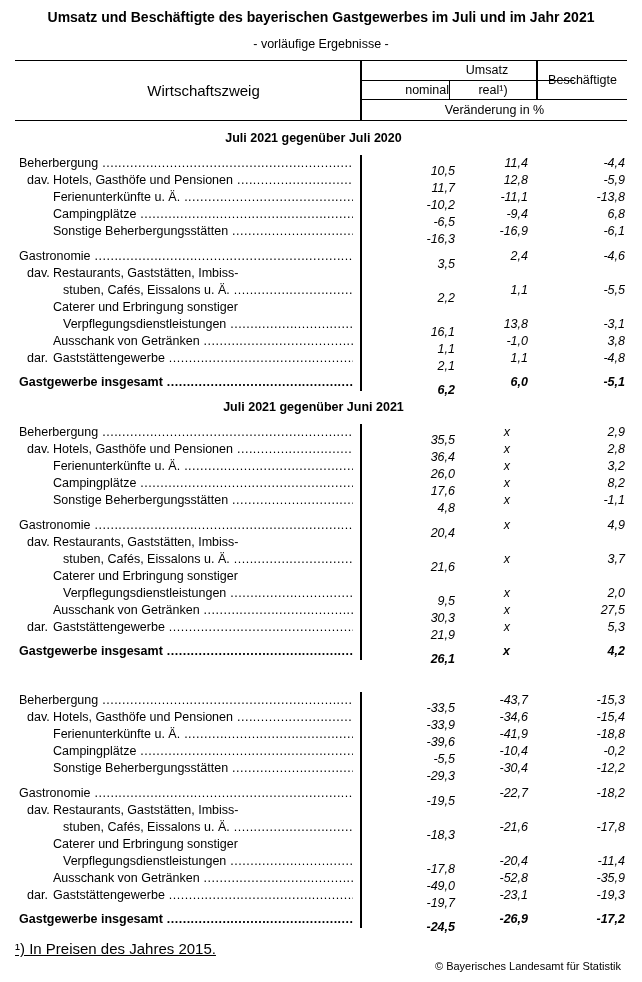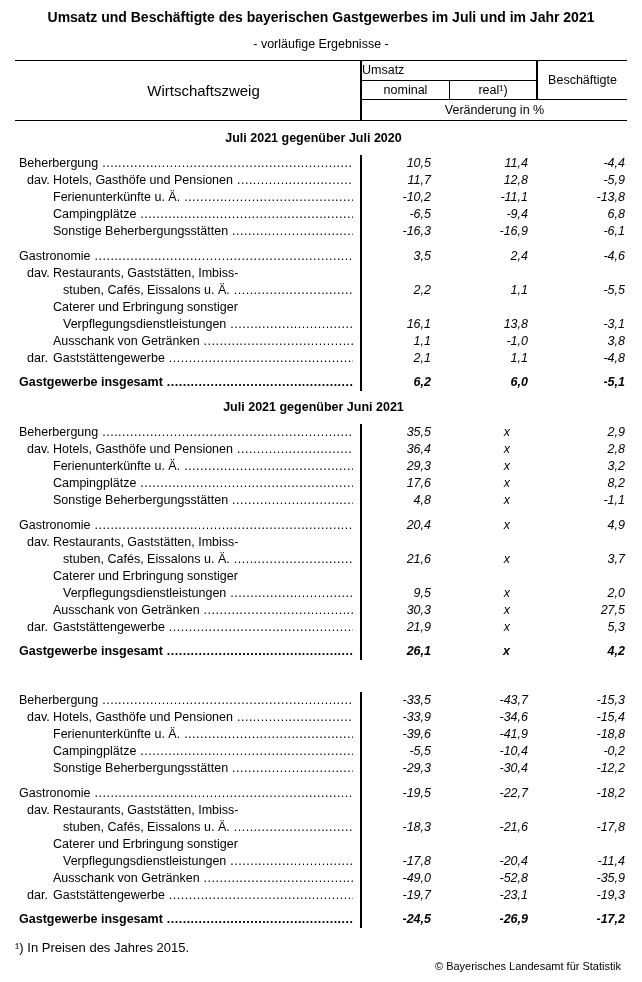--- a/index.html
+++ b/index.html
@@ -9,48 +9,48 @@
            font-weight: bold; font-size: 14px; letter-spacing: 0px; }
   .subtitle { position: absolute; top: 37px; left: 0; width: 642px; text-align: center; font-size: 12.5px; }
 
   
   .hdr { position: absolute; left: 15px; top: 60px; width: 612px; height: 59px;
          border-top: 1px solid #000; border-bottom: 1px solid #000; }
   .hdr .vmain { position: absolute; left: 345px; top: 0; width: 2px; height: 59px; background: #000; }
   .hdr .wz { position: absolute; left: 16px; top: 0; width: 345px; height: 59px; display: flex;
              align-items: center; justify-content: center; font-size: 15px; }
   .hdr .umsatz { position: absolute; left: 347px; top: 0; width: 174px; height: 19px;
-                 border-bottom: 1px solid #000; line-height: 19px; }
+                 border-bottom: 1px solid #000; text-align: center; line-height: 19px; padding-left: 38px; }
   .hdr .vbesch { position: absolute; left: 521px; top: 0; width: 2px; height: 38px; background: #000; }
   .hdr .besch { position: absolute; left: 523px; top: 0; width: 89px; height: 38px;
                 display: flex; align-items: center; justify-content: center; }
   .hdr .nominal { position: absolute; left: 347px; top: 20px; width: 87px; height: 18px;
-                  text-align: center; line-height: 18px; }
+                  text-align: right; line-height: 18px; }
   .hdr .vreal { position: absolute; left: 434px; top: 20px; width: 1px; height: 18px; background: #000; }
   .hdr .real { position: absolute; left: 435px; top: 20px; width: 86px; height: 18px;
                text-align: center; line-height: 18px; }
   .hdr .hline2 { position: absolute; left: 347px; top: 38px; width: 265px; height: 1px; background: #000; }
   .hdr .veraend { position: absolute; left: 347px; top: 39px; width: 265px; height: 20px;
                   text-align: center; line-height: 20px; }
 
   
   .section { position: absolute; left: 15px; width: 612px; }
   .section .stitle { position: absolute; left: 0; width: 627px; text-align: center;
                      font-weight: bold; font-size: 12.5px; top: 0; }
   .section .vline { position: absolute; left: 345px; width: 2px; background: #000; }
   .row { position: absolute; left: 0; width: 612px; height: 17px; line-height: 17px; }
   .row .prefix { position: absolute; left: 12px; width: 34px; }
   .row .label { position: absolute; white-space: nowrap; overflow: hidden; }
   .row .label .dots { letter-spacing: 0.5px; }
   .row .num { position: absolute; text-align: right; font-style: italic; }
-  .row .n1 { left: 338px; width: 78px; }
+  .row .n1 { left: 362px; width: 78px; margin-top: 8px; }
   .row .n2 { left: 435px; width: 78px; }
   .row .n3 { left: 523px; width: 87px; }
   .row.bold .label, .row.bold .num { font-weight: bold; }
-  .footnote { position: absolute; left: 15px; top: 940px; font-size: 13px; }
+  .footnote { position: absolute; left: 15px; top: 940px; font-size: 15px; text-decoration: underline; }
   .copyright { position: absolute; right: 21px; top: 960px; font-size: 11px; }
 </style>
 </head>
 <body>
 
 <div class="title">Umsatz und Beschäftigte des bayerischen Gastgewerbes im Juli und im Jahr 2021</div>
 <div class="subtitle">- vorläufige Ergebnisse -</div>
 
 <div class="hdr">
   <div class="wz">Wirtschaftszweig</div>
@@ -156,21 +156,21 @@
       </div>
       <div class="row" style="top: 41px;">
         <span class="prefix">dav.</span>
         <span class="label" style="left: 38px; width: 300px;"><span>Hotels, Gasthöfe und Pensionen</span><span class="dots"> ........................................................................................................................</span></span>
         <span class="num n1">36,4</span>
         <span class="num n2" style="width: 60px;">x</span>
         <span class="num n3">2,8</span>
       </div>
       <div class="row" style="top: 58px;">
         <span class="label" style="left: 38px; width: 300px;"><span>Ferienunterkünfte u. Ä.</span><span class="dots"> ........................................................................................................................</span></span>
-        <span class="num n1">29,3</span>
+        <span class="num n1">26,0</span>
         <span class="num n2" style="width: 60px;">x</span>
         <span class="num n3">3,2</span>
       </div>
       <div class="row" style="top: 75px;">
         <span class="label" style="left: 38px; width: 300px;"><span>Campingplätze</span><span class="dots"> ........................................................................................................................</span></span>
         <span class="num n1">17,6</span>
         <span class="num n2" style="width: 60px;">x</span>
         <span class="num n3">8,2</span>
       </div>
       <div class="row" style="top: 92px;">

